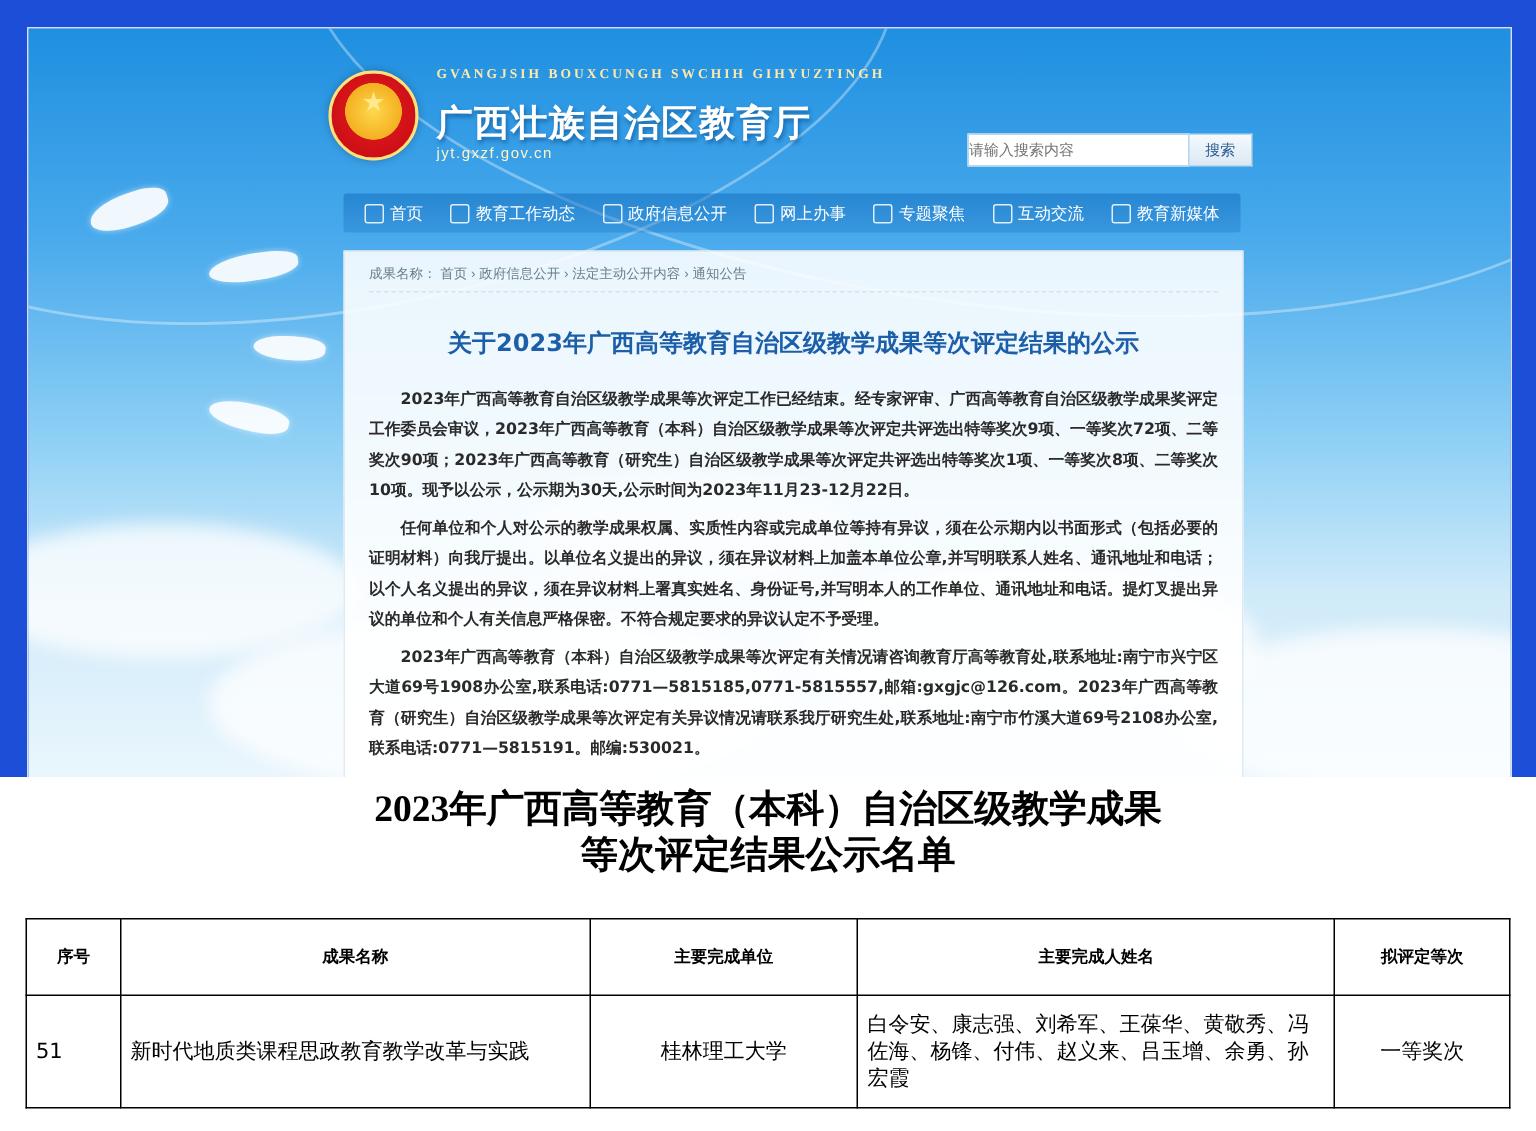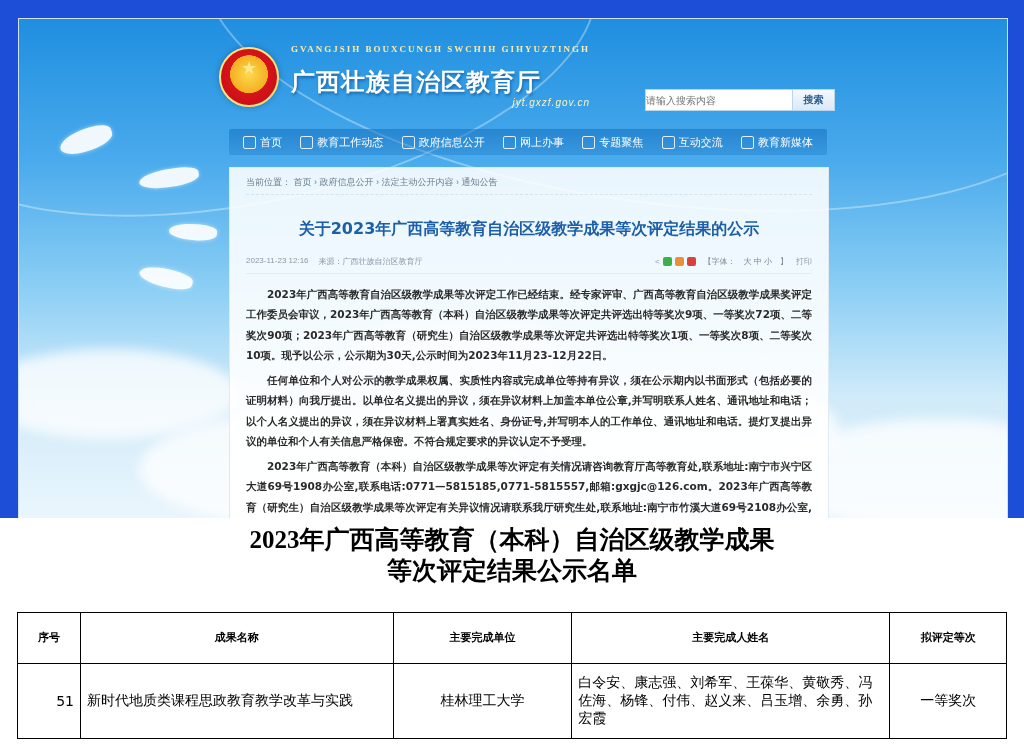--- a/index.html
+++ b/index.html
@@ -106,22 +106,21 @@
     text-shadow: 1px 2px 3px rgba(0,60,120,.55);
     letter-spacing: 1px;
     font-family: "DejaVu Sans", sans-serif;
     margin-top: 16px;
   }
   .brand-url {
     margin-top: 4px;
     font-size: 10px;
     color: #fff4c4;
     letter-spacing: 1px;
-    font-style: italic;
-    text-align: right;
+    text-align: left;
   }
 
   
   .search-box {
     position: absolute;
     right: 172px;
     top: 70px;
     display: flex;
     height: 22px;
   }
@@ -138,21 +137,20 @@
   }
   .search-btn {
     width: 42px;
     height: 22px;
     background: linear-gradient(180deg,#f5f9fd,#dbe9f5);
     border: 1px solid #b9d7ec;
     border-left: none;
     font-size: 10px;
     color: #2a5d8f;
     cursor: pointer;
-    font-weight: bold;
   }
 
   
   .nav {
     position: absolute;
     left: 210px;
     right: 180px;
     top: 110px;
     height: 26px;
     background: linear-gradient(180deg, rgba(20,110,190,.55), rgba(20,110,190,.30));
@@ -264,21 +262,21 @@
     padding: 6px 6px;
     vertical-align: middle;
   }
   table.grid th {
     font-size: 11px;
     font-weight: bold;
     text-align: center;
     height: 38px;
   }
   table.grid td { font-size: 14px; }
-  .col-no { width: 48px; text-align: right; }
+  .col-no { width: 48px; text-align: left; }
   .col-name { width: 290px; }
   .col-unit { width: 160px; text-align: center; }
   .col-people { width: 295px; margin-top: 43px; }
   .col-level { width: 100px; text-align: center; }
   .cell-row td { height: 62px; }
 </style>
 </head>
 <body>
 
 <div class="page">
@@ -338,50 +336,32 @@
       </div>
       <div class="nav-item">
         <span class="nav-ico"></span>
         <span>教育新媒体</span>
       </div>
     </div>
 
     <div class="card">
 
       <div class="crumb">
-        <span>当前位置：</span>
+        <span>成果名称：</span>
         <a href="#">首页</a>
         <span>›</span>
         <a href="#">政府信息公开</a>
         <span>›</span>
         <a href="#">法定主动公开内容</a>
         <span>›</span>
         <a href="#">通知公告</a>
       </div>
 
       <div class="doc-title">关于2023年广西高等教育自治区级教学成果等次评定结果的公示</div>
 
-      <div class="meta">
-        <div class="meta-left">
-          <span>2023-11-23 12:16</span>
-          <span>来源：广西壮族自治区教育厅</span>
-        </div>
-        <div class="meta-right">
-          <span class="share">
-            <span>&lt;</span>
-            <span class="sq green"></span>
-            <span class="sq orange"></span>
-            <span class="sq red"></span>
-          </span>
-          <span class="fontsize">【字体：</span>
-          <span class="fontsize">大 中 小</span>
-          <span class="fontsize">】</span>
-          <span>打印</span>
-        </div>
-      </div>
 
       <div class="doc-body">
         <p>2023年广西高等教育自治区级教学成果等次评定工作已经结束。经专家评审、广西高等教育自治区级教学成果奖评定工作委员会审议，2023年广西高等教育（本科）自治区级教学成果等次评定共评选出特等奖次9项、一等奖次72项、二等奖次90项；2023年广西高等教育（研究生）自治区级教学成果等次评定共评选出特等奖次1项、一等奖次8项、二等奖次10项。现予以公示，公示期为30天,公示时间为2023年11月23-12月22日。</p>
         <p>任何单位和个人对公示的教学成果权属、实质性内容或完成单位等持有异议，须在公示期内以书面形式（包括必要的证明材料）向我厅提出。以单位名义提出的异议，须在异议材料上加盖本单位公章,并写明联系人姓名、通讯地址和电话；以个人名义提出的异议，须在异议材料上署真实姓名、身份证号,并写明本人的工作单位、通讯地址和电话。提灯叉提出异议的单位和个人有关信息严格保密。不符合规定要求的异议认定不予受理。</p>
         <p>2023年广西高等教育（本科）自治区级教学成果等次评定有关情况请咨询教育厅高等教育处,联系地址:南宁市兴宁区大道69号1908办公室,联系电话:0771—5815185,0771-5815557,邮箱:gxgjc@126.com。2023年广西高等教育（研究生）自治区级教学成果等次评定有关异议情况请联系我厅研究生处,联系地址:南宁市竹溪大道69号2108办公室,联系电话:0771—5815191。邮编:530021。</p>
       </div>
     </div>
   </div>
 
   <div class="sheet">

